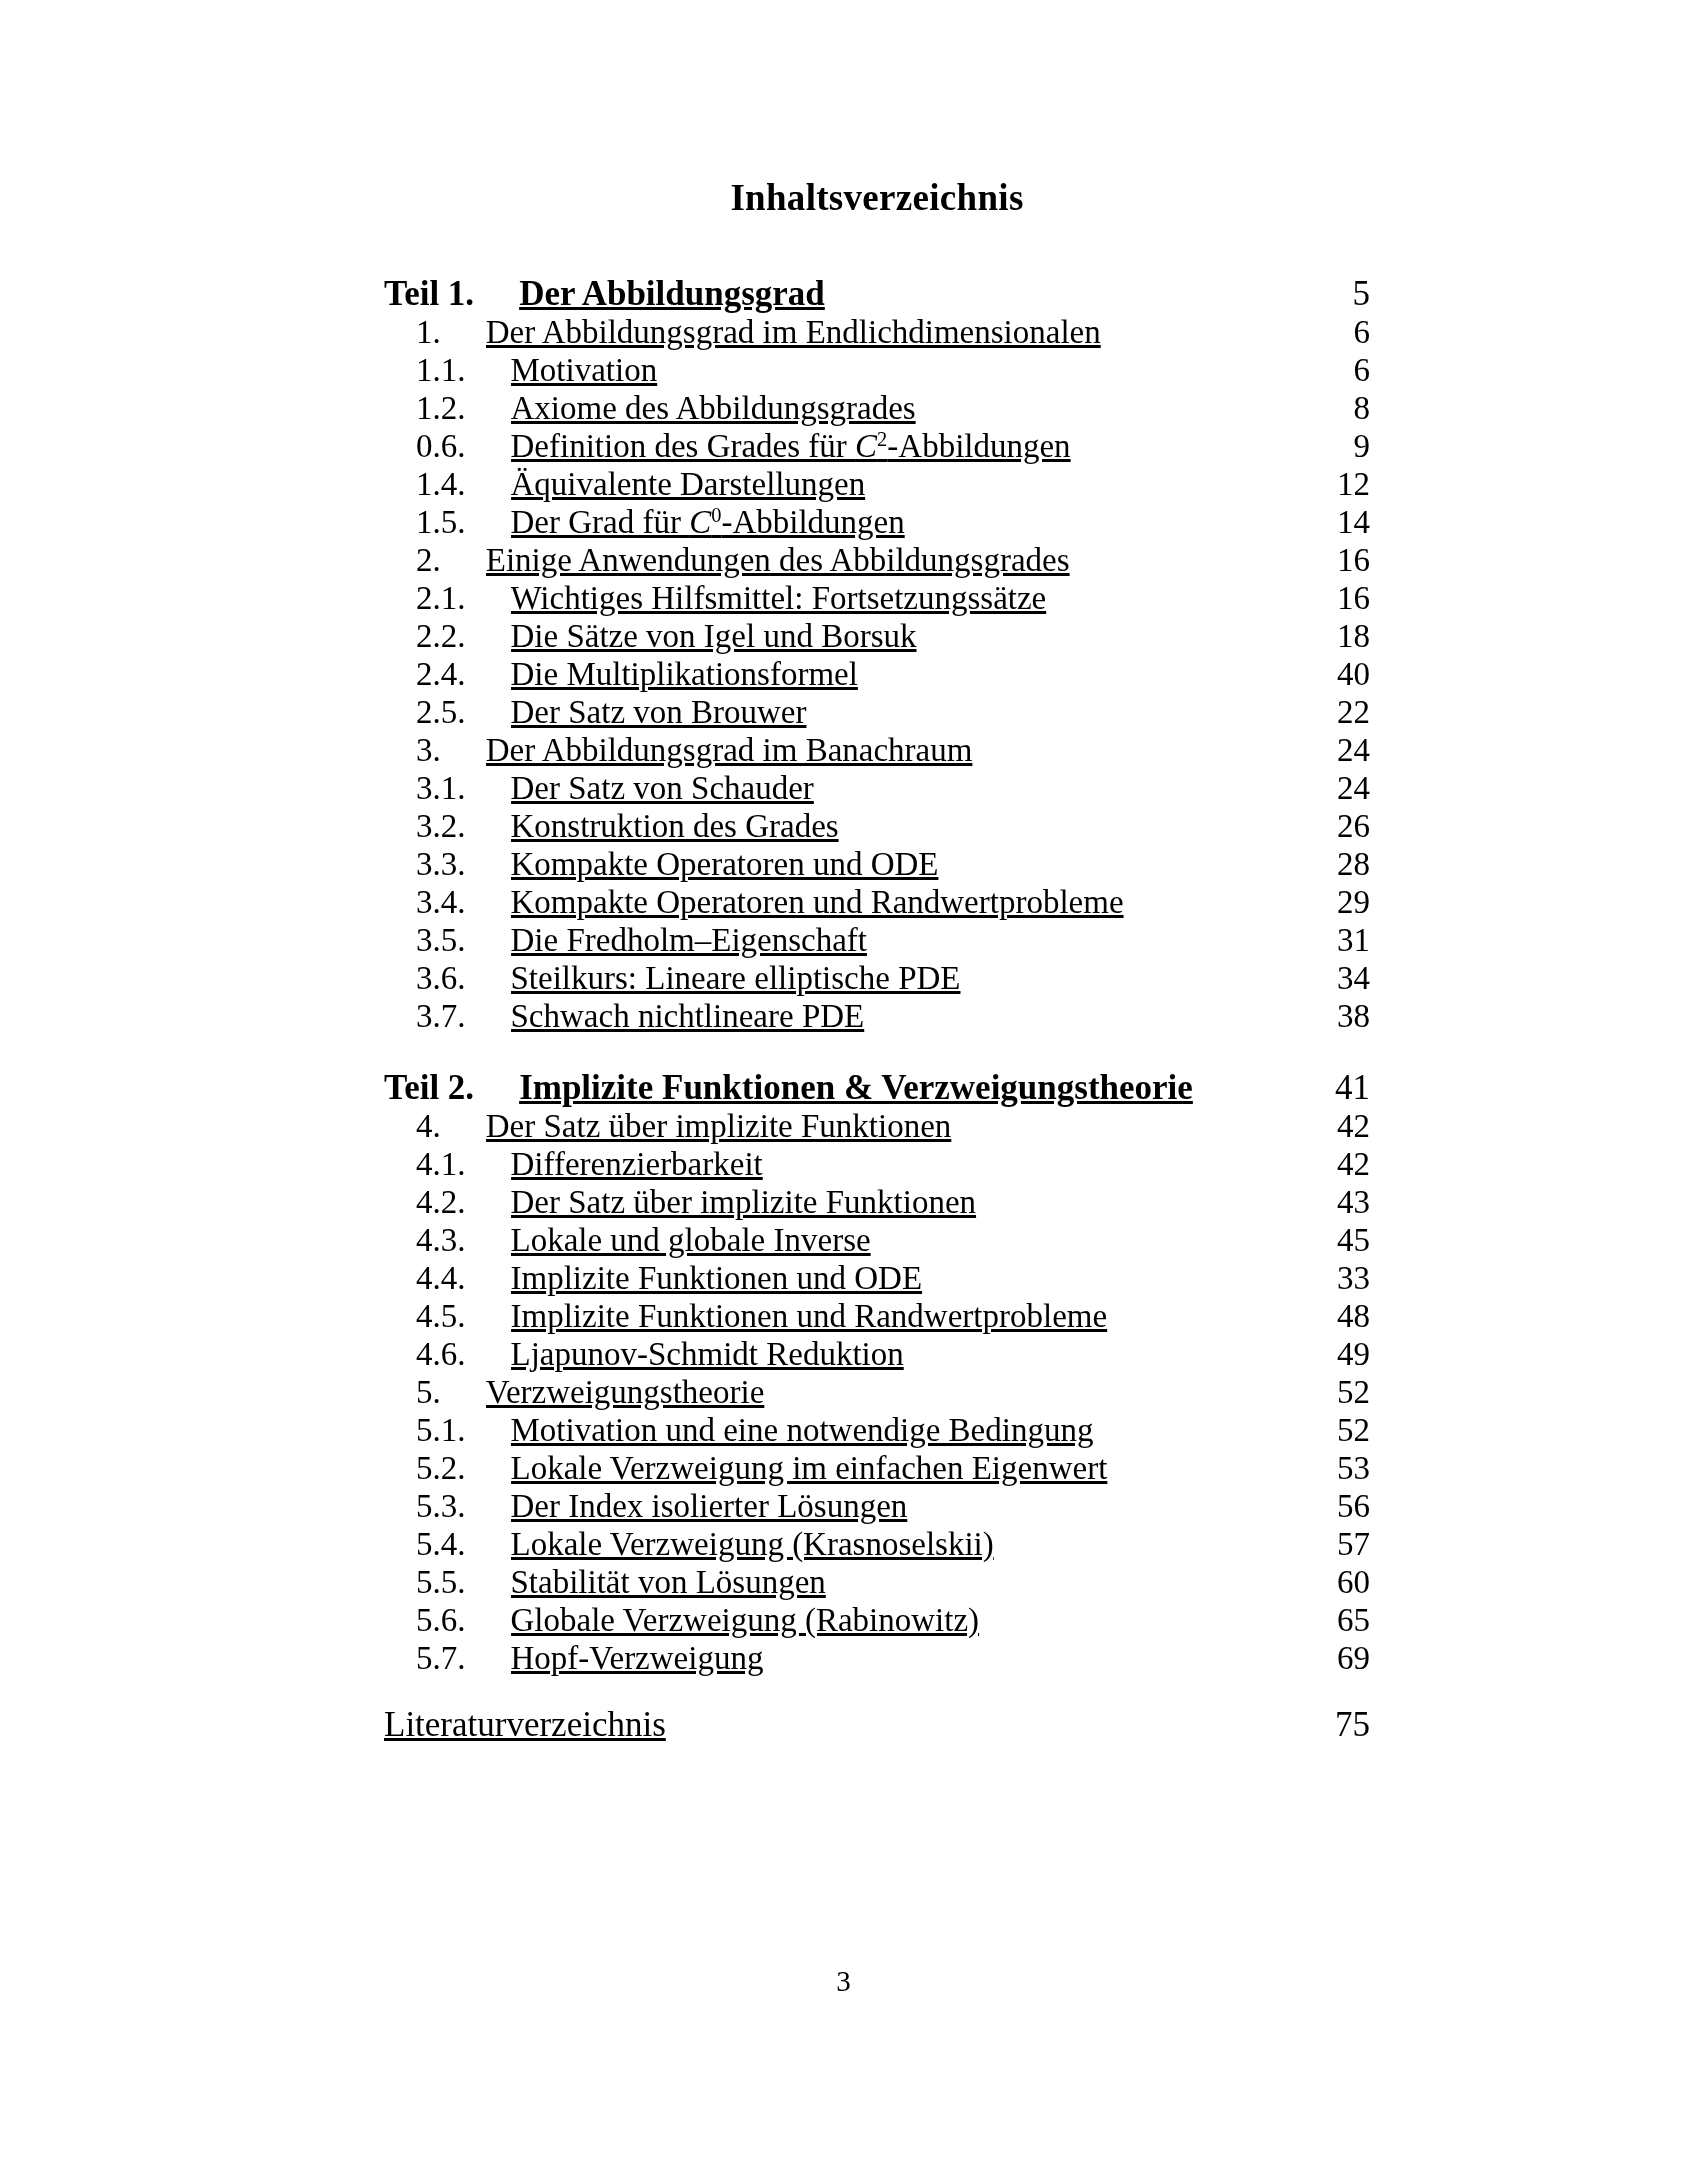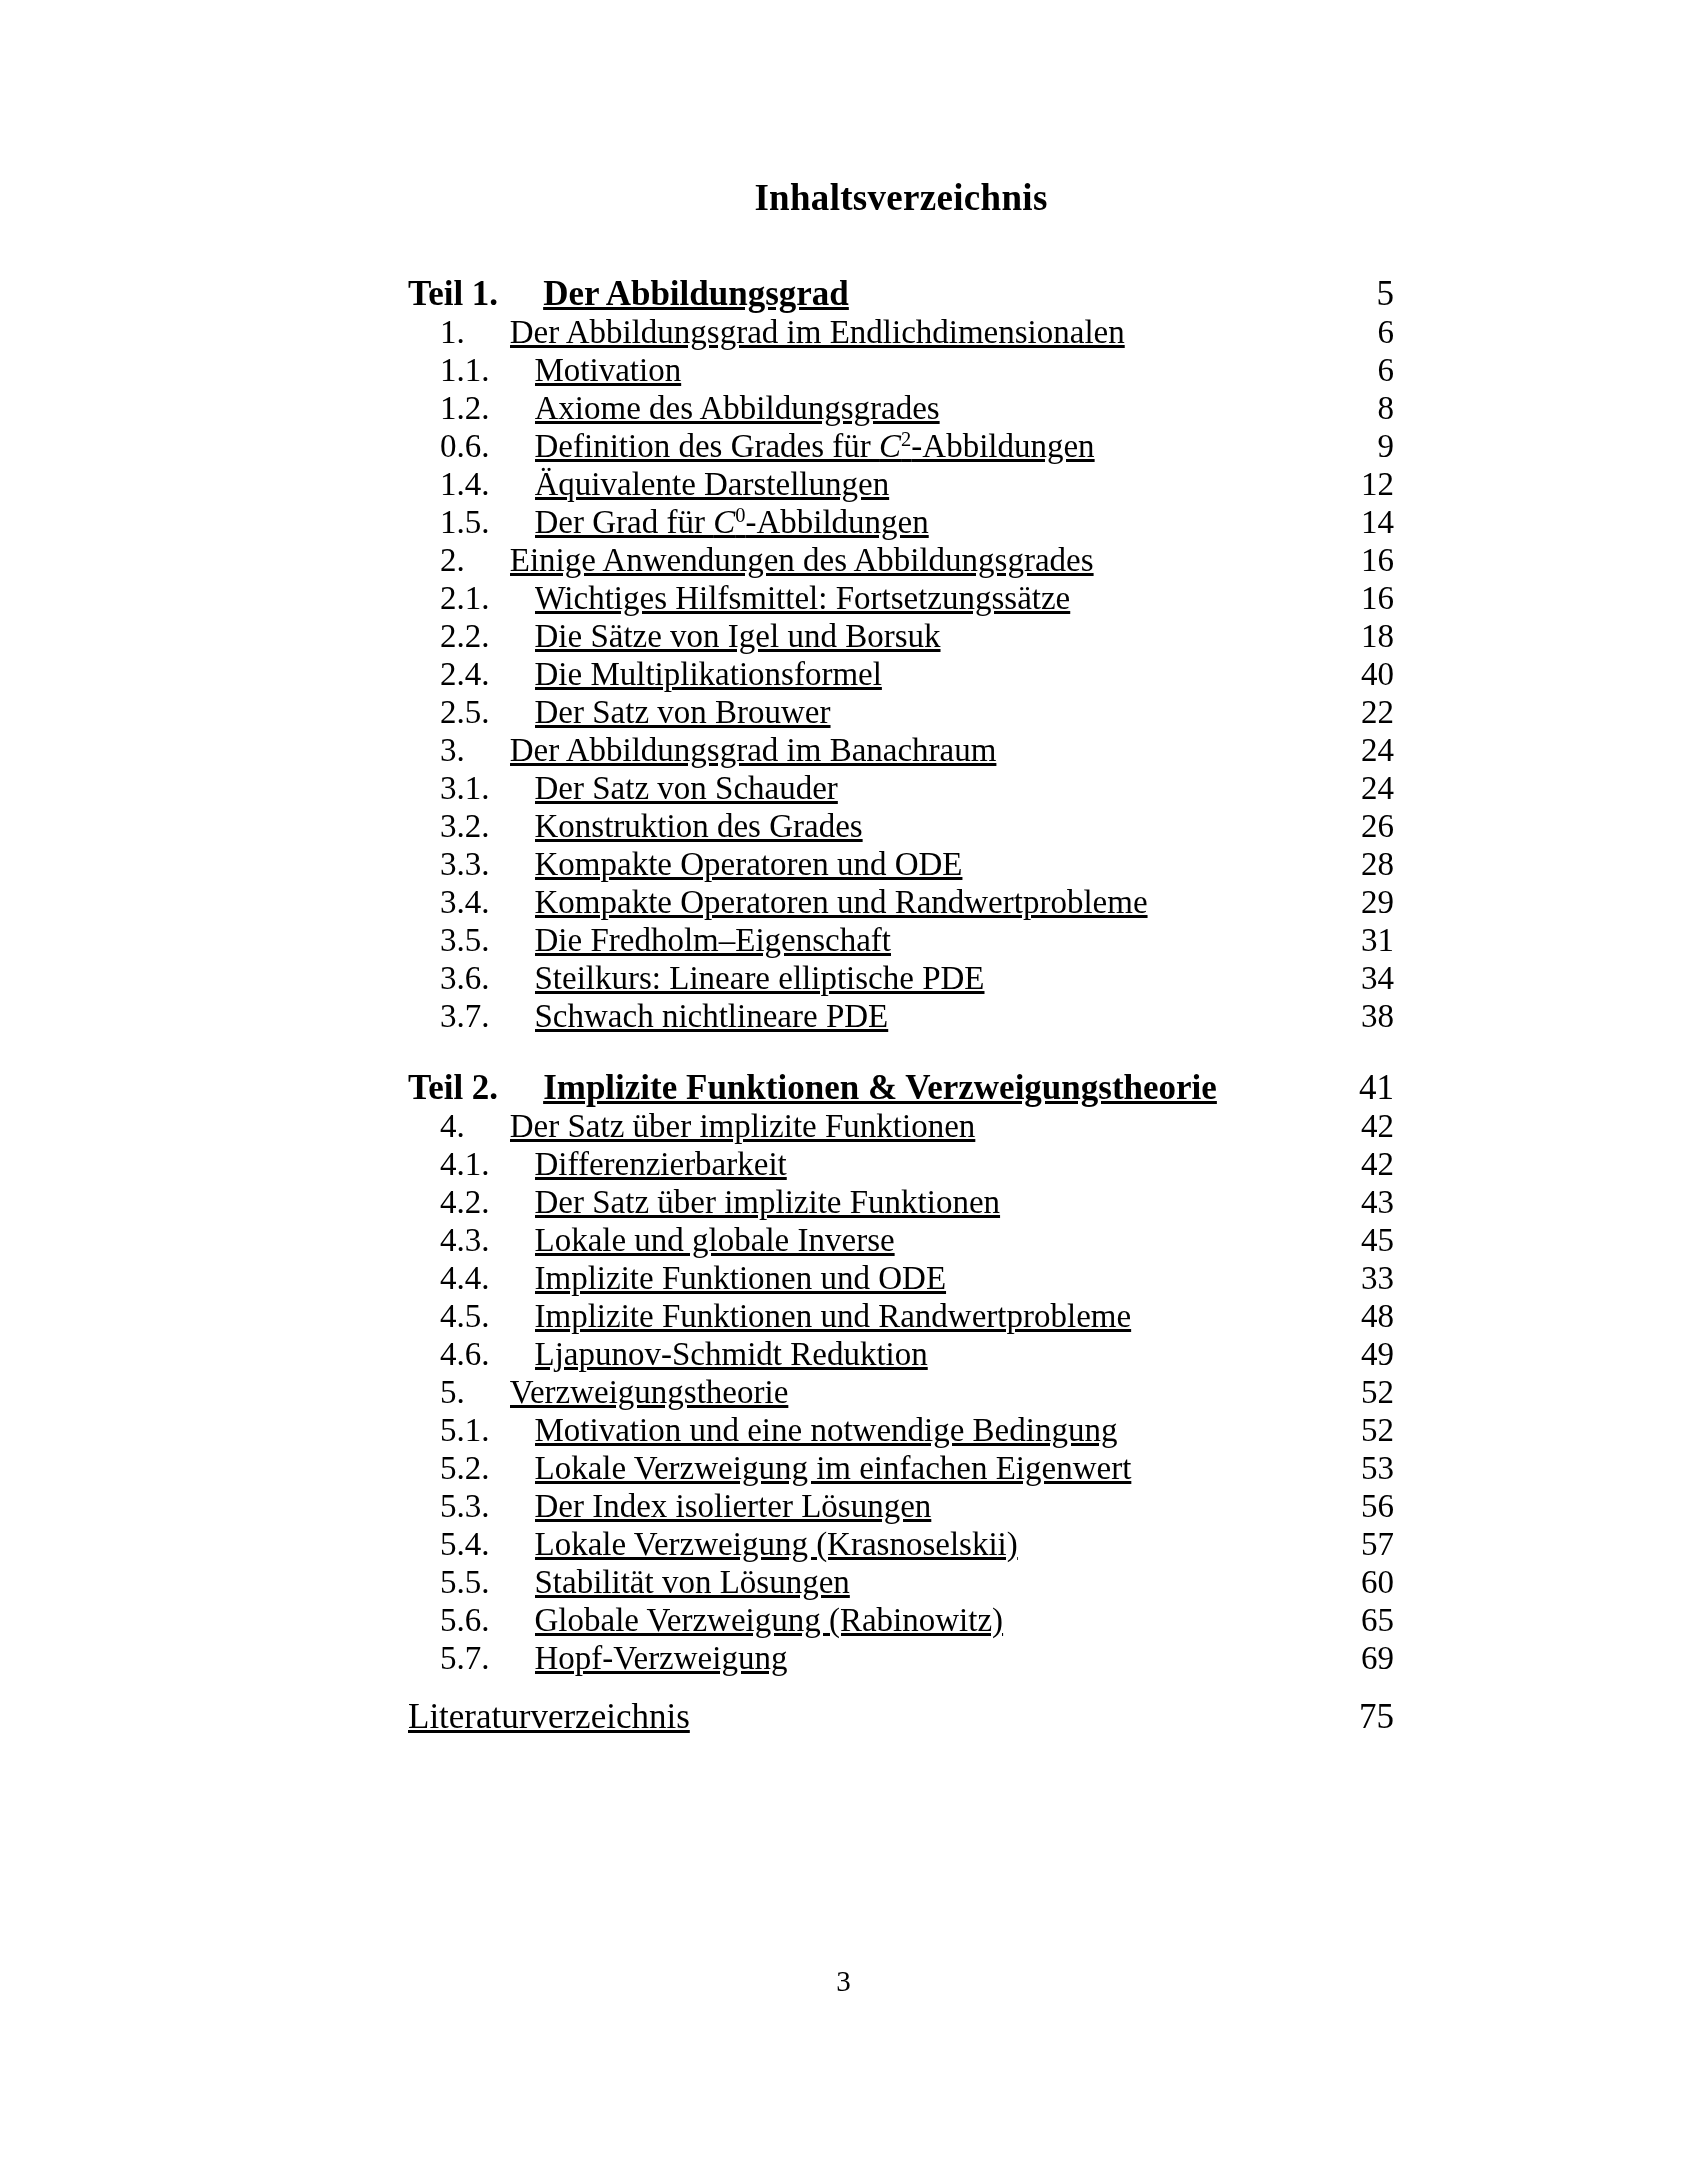--- a/index.html
+++ b/index.html
@@ -12,21 +12,21 @@
     width: 1687px;
     height: 2183px;
     background: #ffffff;
     color: #000000;
     font-family: "Liberation Serif", "DejaVu Serif", serif;
     overflow: hidden;
   }
   .content {
     position: absolute;
     top: 0;
-    left: 408px;
+    left: 384px;
     width: 986px;
   }
   .doc-title {
     margin-top: 179px;
     text-align: center;
     font-size: 37px;
     font-weight: bold;
     line-height: 38px;
     letter-spacing: 0.3px;
   }
@@ -60,21 +60,21 @@
     font-weight: bold;
   }
   .toc-row.part .pagenum { font-weight: normal; }
   .toc-row.unnumbered {
     font-size: 35px;
   }
   .toc-row.section, .toc-row.subsection {
     padding-left: 32px;
   }
   .toc-row.gap-before-part { margin-top: 34px; }
-  .toc-row.gap-before-unnumbered { margin-top: 21px; }
+  .toc-row.gap-before-unnumbered { margin-top: 29px; }
   .title i { font-style: italic; }
   .title sup {
     font-size: 62%;
     line-height: 0;
     vertical-align: baseline;
     position: relative;
     top: -0.55em;
   }
   .footer-pagenum {
     position: absolute;

